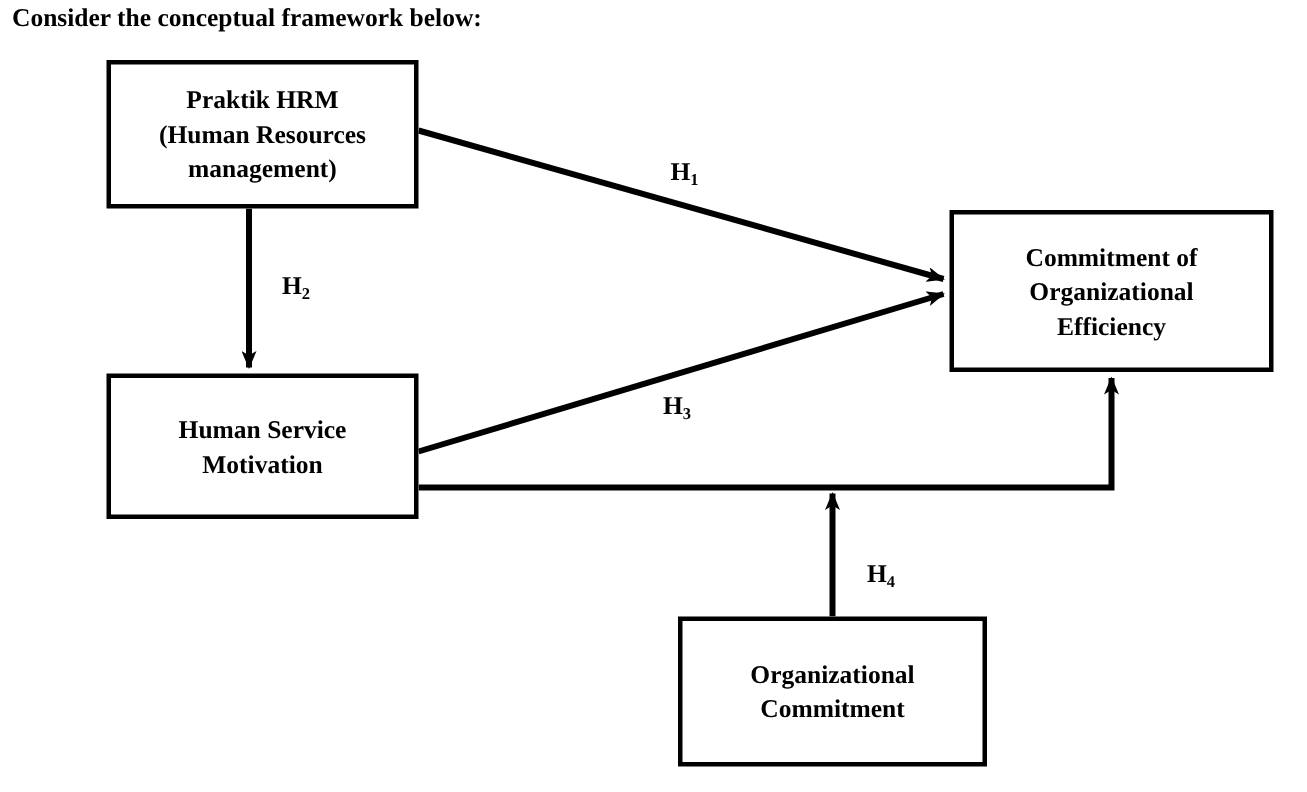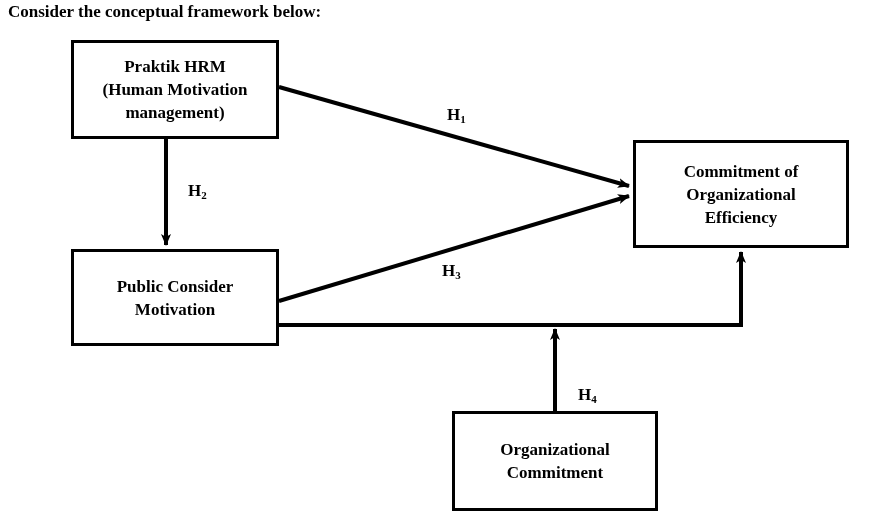--- a/index.html
+++ b/index.html
@@ -57,21 +57,21 @@
   .hlabel sub {
     font-size: 11px;
     line-height: 0;
     vertical-align: baseline;
     position: relative;
     top: 3px;
   }
   #h1-label { left: 447px; top: 106px; }
   #h2-label { left: 188px; top: 182px; }
   #h3-label { left: 442px; top: 262px; }
-  #h4-label { left: 578px; top: 386px; }
+  #h4-label { left: 578px; top: 374px; }
 
   #edges {
     position: absolute;
     left: 0;
     top: 0;
     width: 871px;
     height: 528px;
     z-index: 2;
   }
 </style>
@@ -95,26 +95,26 @@
 
     <line x1="279" y1="301" x2="629" y2="196" stroke="#000000" stroke-width="4" marker-end="url(#arrow)"></line>
 
     <path d="M 279 325 L 741 325 L 741 252" fill="none" stroke="#000000" stroke-width="4" marker-end="url(#arrow)"></path>
 
     <line x1="555" y1="411" x2="555" y2="329" stroke="#000000" stroke-width="4" marker-end="url(#arrow)"></line>
   </svg>
 
   <div class="node" id="node-hrm">
     <span class="label">Praktik HRM
-(Human Motivation
+(Human Resources
 management)</span>
   </div>
 
   <div class="node" id="node-psm">
-    <span class="label">Public Consider
+    <span class="label">Human Service
 Motivation</span>
   </div>
 
   <div class="node" id="node-eff">
     <span class="label">Commitment of
 Organizational
 Efficiency</span>
   </div>
 
   <div class="node" id="node-oc">

